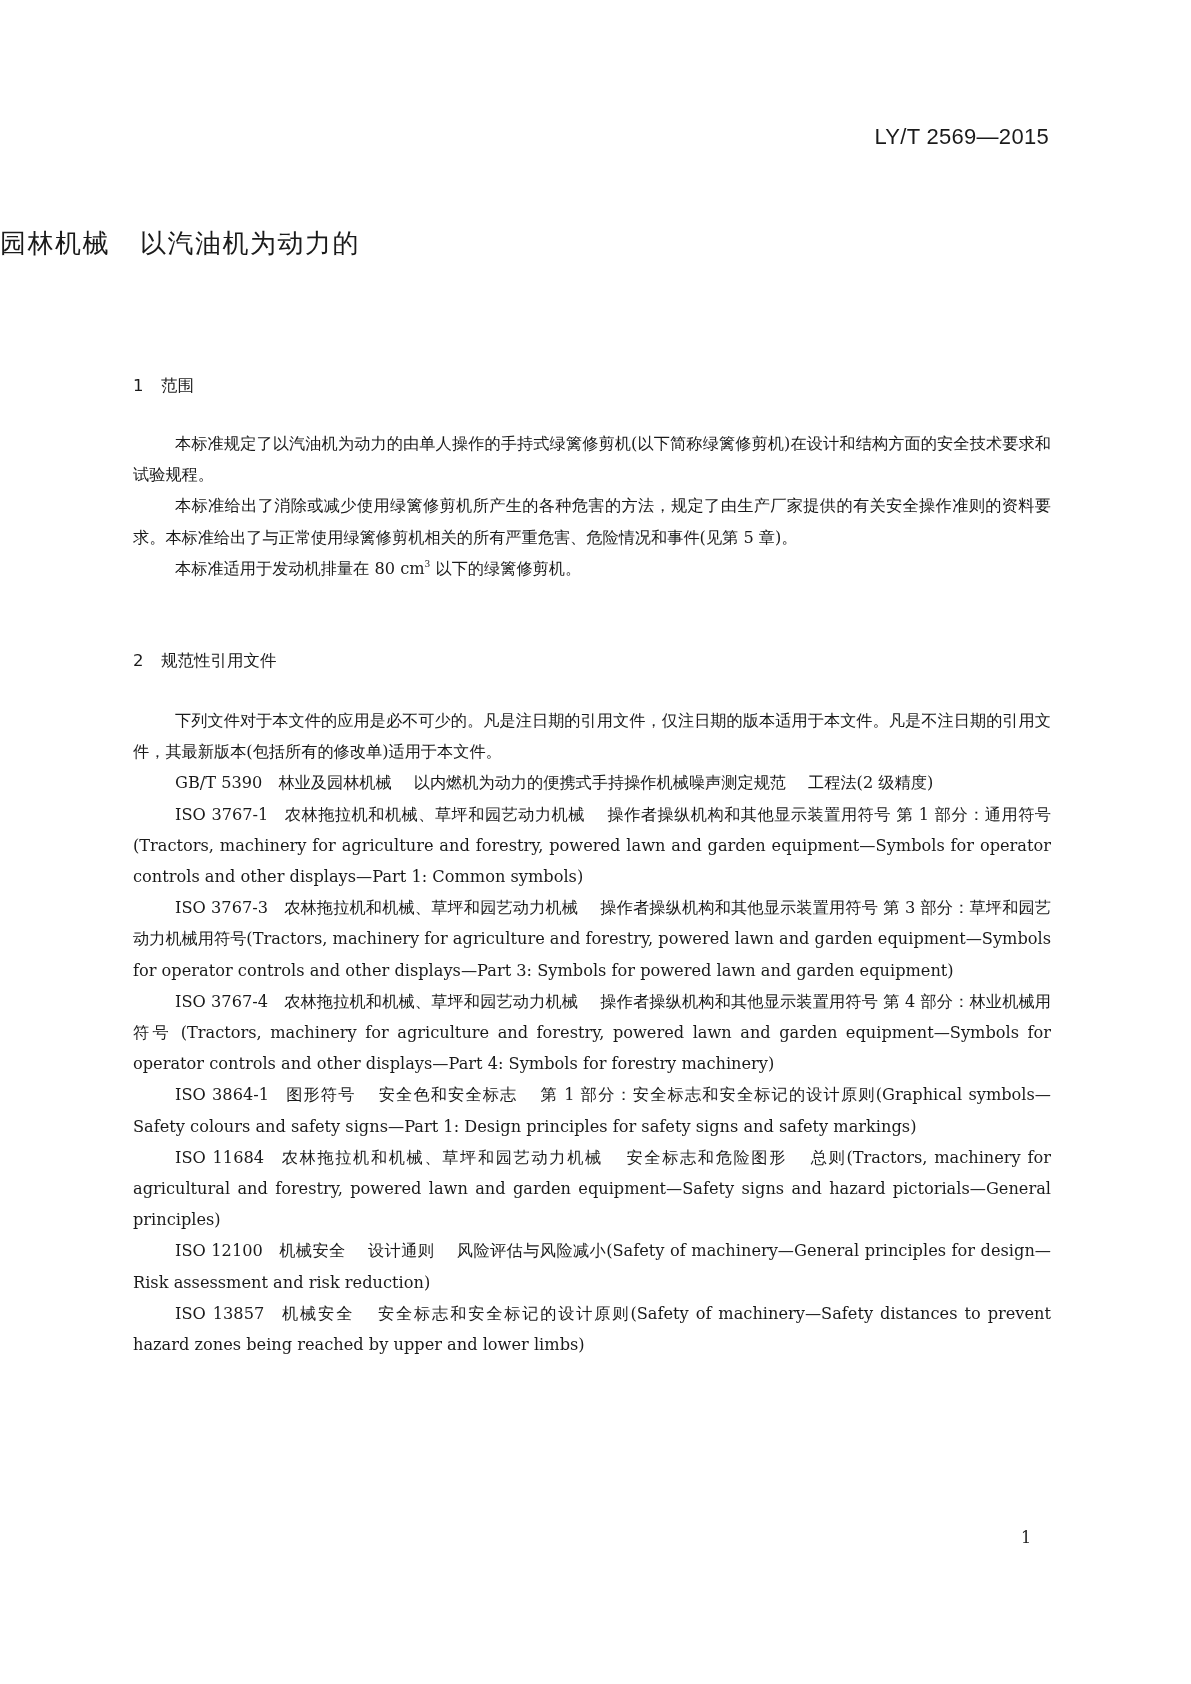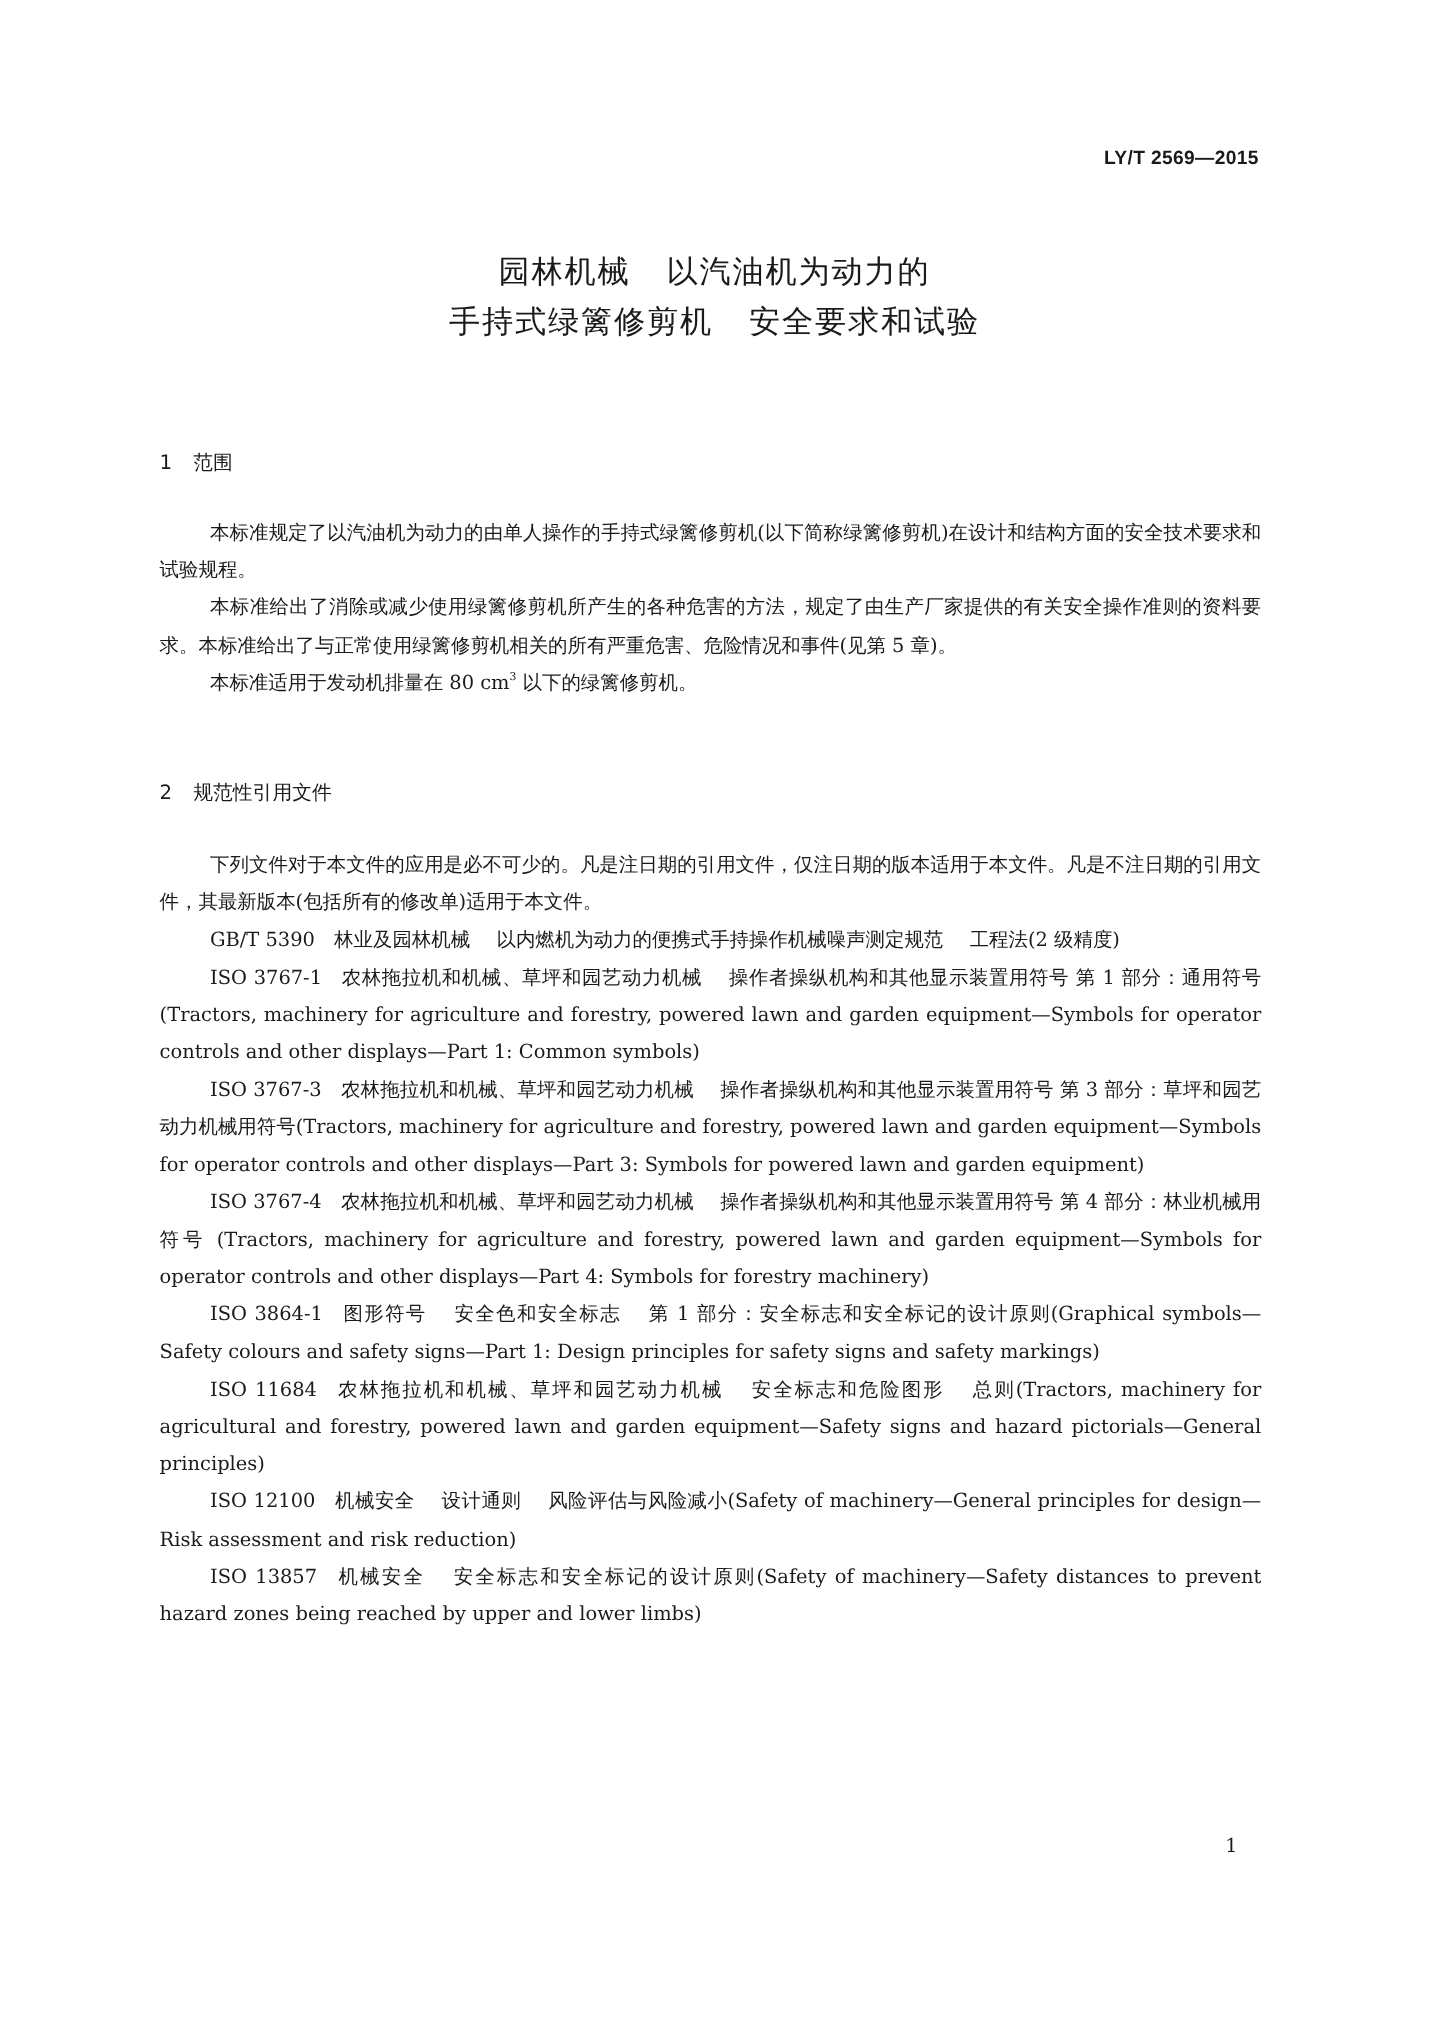--- a/index.html
+++ b/index.html
@@ -1,43 +1,40 @@
 <!DOCTYPE html>
 <html><head>
 <meta charset="utf-8">
 <style>
   html, body { margin:0; padding:0; background:#ffffff; }
   body { width:1191px; height:1684px; position:relative; overflow:hidden; color:#1a1a1a;
          font-family:"DejaVu Serif", "Liberation Serif", serif; }
   .std-no { position:absolute; right:142px; top:124px; font-family:"Liberation Sans","DejaVu Sans",sans-serif;
-            font-size:16px; letter-spacing:0.3px;font-weight:bold; }
-  .title { position:absolute; left:0; width:1191px; top:206px; text-align:center;
+            font-size:22px; letter-spacing:0.3px; }
+  .title { position:absolute; left:0; width:1191px; top:222px; 
            font-family:"DejaVu Sans","Liberation Sans",sans-serif; font-size:26px; line-height:42px; letter-spacing:1.5px; }
   .title .gap { display:inline-block; width:30px; }
   .heading { position:absolute; left:133px; font-family:"DejaVu Sans","Liberation Sans",sans-serif; font-size:16.5px; }
   .heading .num { display:inline-block; width:28px; }
   .body { position:absolute; left:133px; width:918px; font-size:16.2px; line-height:31.2px; text-align:justify; }
   .body p { margin:0; text-indent:42px; text-align:justify; }
   .body p.ref { text-indent:42px; }
   .ref .code { margin-right:16px; }
   .ref .sp { display:inline-block; width:22px; }
   sup { font-size:9px; vertical-align:7px; line-height:0; }
   .page-no { position:absolute; left:1021px; top:1528px; font-size:16px; }
 </style>
 </head>
 <body>
 
 <div class="std-no">LY/T 2569—2015</div>
 
 <div class="title">
   <div>
     <span>园林机械</span><span class="gap"></span><span>以汽油机为动力的</span>
-  </div>
-  <div>
-    <span>手持式绿篱修剪机</span><span class="gap"></span><span>安全要求和试验</span>
   </div>
 </div>
 
 <div class="heading" style="top:375px;">
   <span class="num">1</span><span>范围</span>
 </div>
 
 <div class="body" style="top:428px;">
   <p>本标准规定了以汽油机为动力的由单人操作的手持式绿篱修剪机(以下简称绿篱修剪机)在设计和结构方面的安全技术要求和试验规程。</p>
   <p>本标准给出了消除或减少使用绿篱修剪机所产生的各种危害的方法，规定了由生产厂家提供的有关安全操作准则的资料要求。本标准给出了与正常使用绿篱修剪机相关的所有严重危害、危险情况和事件(见第 5 章)。</p>

